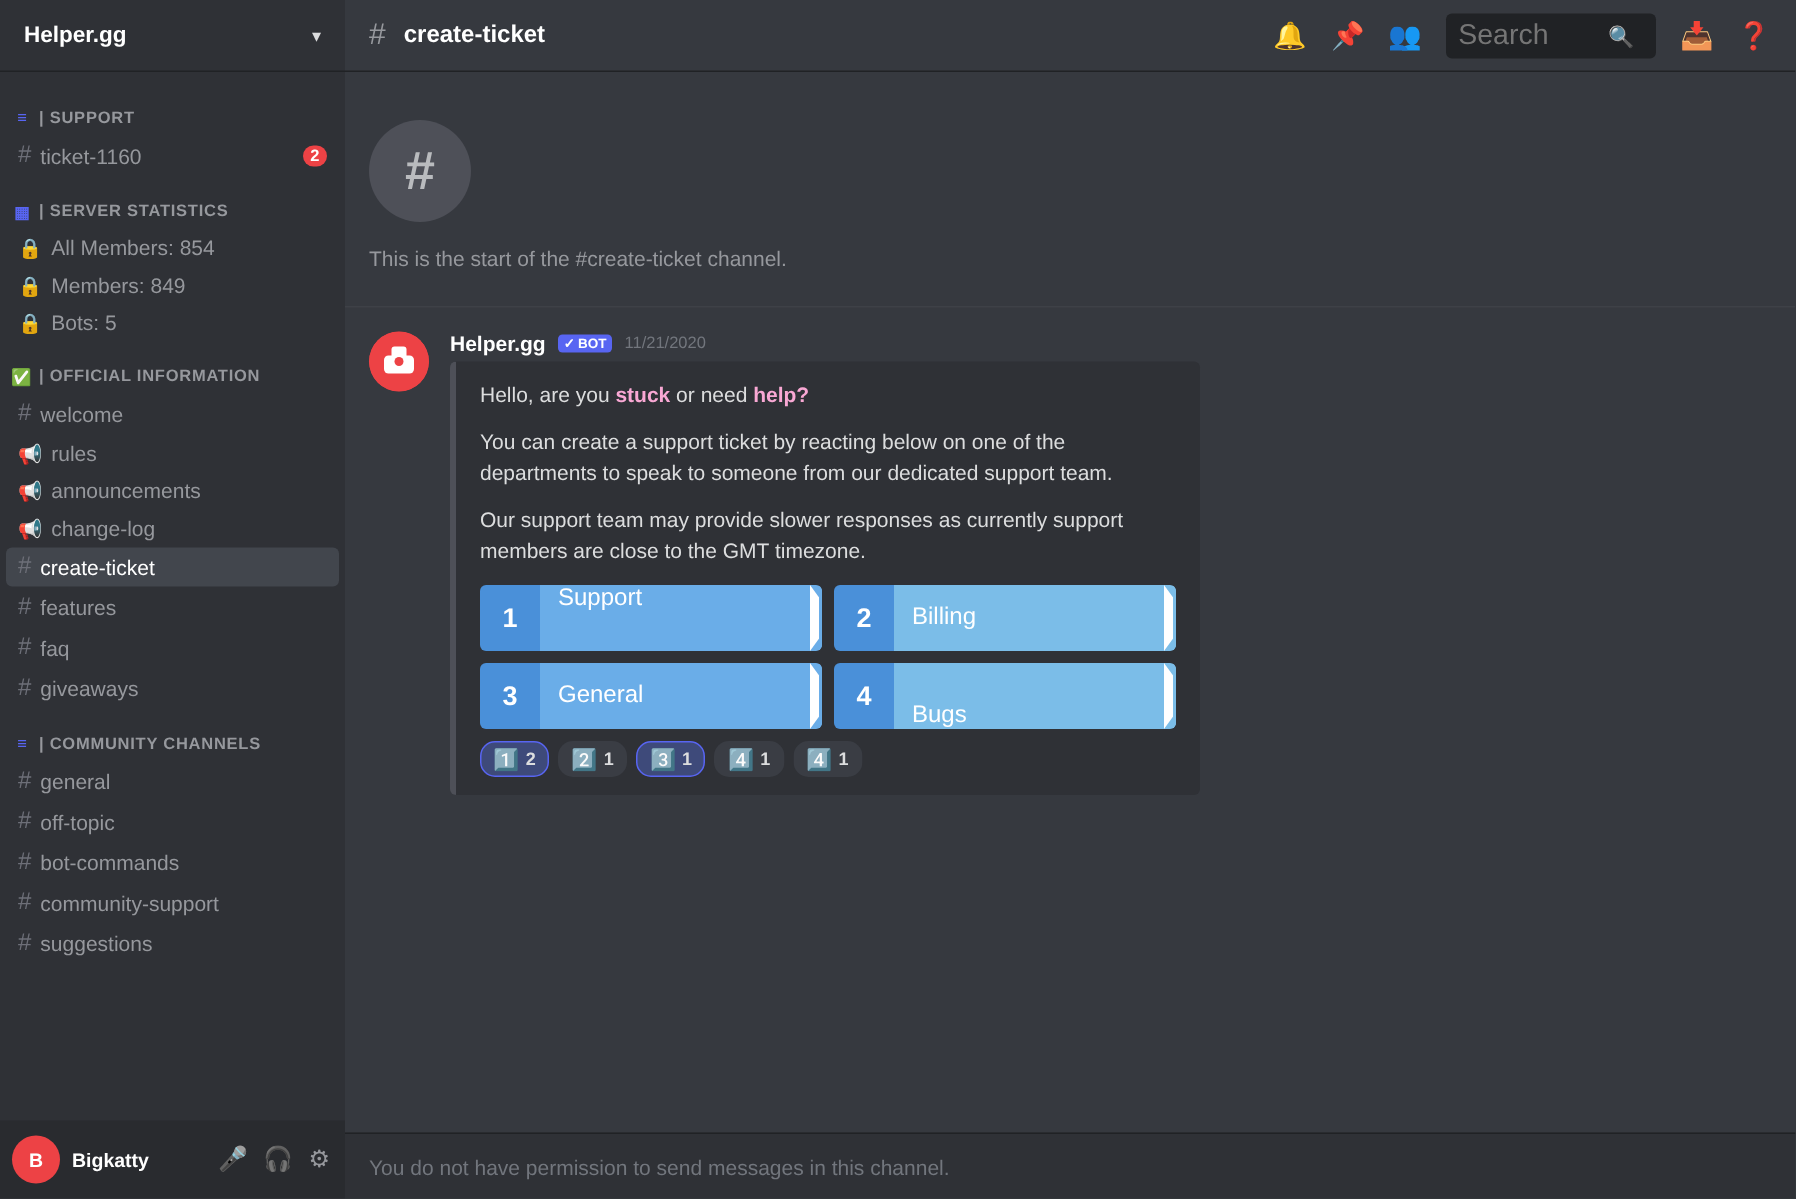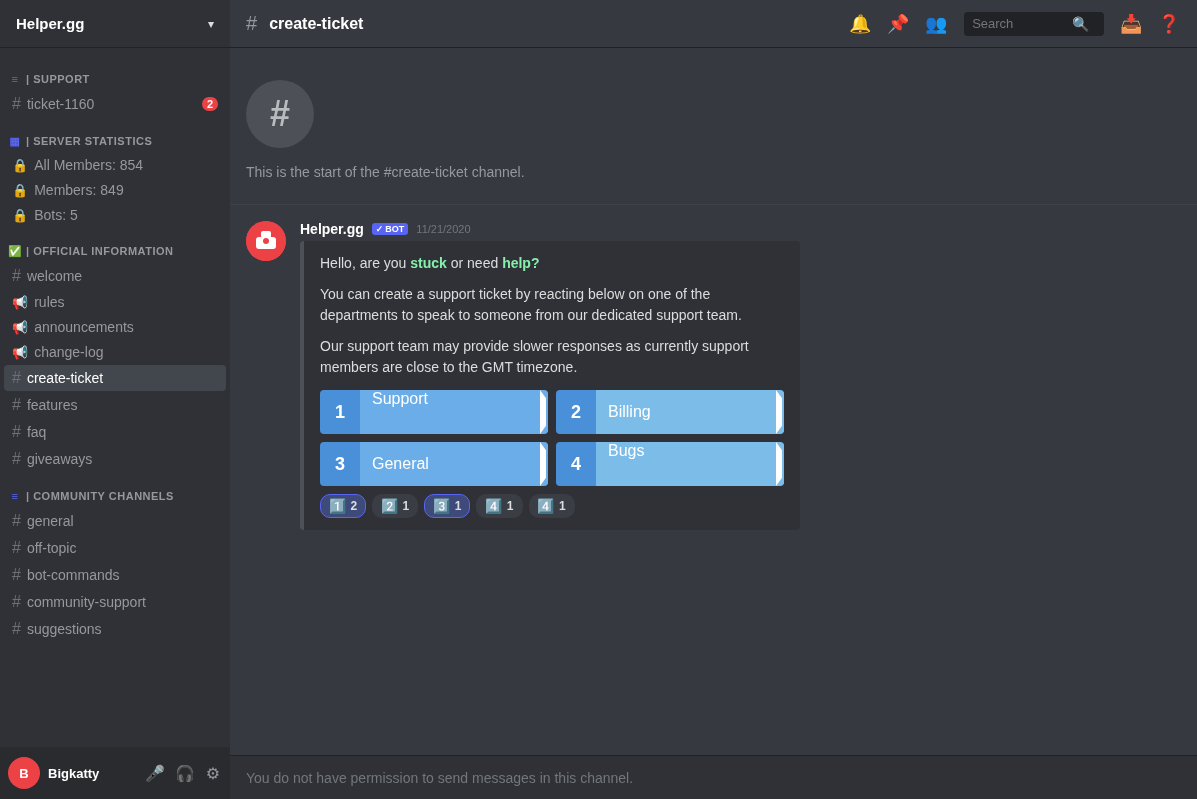--- a/index.html
+++ b/index.html
@@ -37,21 +37,21 @@
     .main { flex: 1; display: flex; flex-direction: column; background: #36393f; }
 
     
     .topbar { height: 48px; background: #36393f; border-bottom: 1px solid #202225; display: flex; align-items: center; padding: 0 16px; gap: 12px; }
     .topbar-channel-icon { color: #96989d; font-size: 20px; }
     .topbar-channel-name { font-weight: 700; color: #fff; font-size: 16px; }
     .topbar-spacer { flex: 1; }
     .topbar-icons { display: flex; align-items: center; gap: 16px; color: #b9bbbe; }
     .topbar-icon { cursor: pointer; font-size: 18px; }
     .search-bar { background: #202225; border-radius: 4px; padding: 4px 8px; display: flex; align-items: center; width: 140px; }
-    .search-input { background: transparent; border: none; color: #dcddde; font-size: 13px; outline: none; width: 100px; }
+    .search-input { background: transparent; border: none; color: #dcddde; font-size: 19px; outline: none; width: 100px; }
     .search-icon { color: #96989d; font-size: 14px; }
 
     
     .chat-area { flex: 1; overflow-y: auto; padding: 0; display: flex; flex-direction: column; }
     .chat-area::-webkit-scrollbar { width: 6px; }
     .chat-area::-webkit-scrollbar-thumb { background: #202225; border-radius: 3px; }
 
     .channel-welcome { padding: 32px 16px 24px 16px; border-bottom: 1px solid #3e4147; }
     .welcome-icon { width: 68px; height: 68px; border-radius: 50%; background: #4e5058; display: flex; align-items: center; justify-content: center; color: #dcddde; font-size: 36px; margin-bottom: 16px; }
     .welcome-title { font-size: 28px; font-weight: 700; color: #fff; margin-bottom: 8px; }
@@ -62,21 +62,21 @@
     .message-avatar { width: 40px; height: 40px; border-radius: 50%; background: #ed4245; flex-shrink: 0; display: flex; align-items: center; justify-content: center; overflow: hidden; }
     .message-content { flex: 1; }
     .message-header { display: flex; align-items: center; gap: 8px; margin-bottom: 4px; }
     .message-author { font-weight: 600; color: #fff; font-size: 14px; }
     .bot-badge { background: #5865f2; color: #fff; font-size: 9px; font-weight: 700; padding: 1px 4px; border-radius: 3px; display: flex; align-items: center; gap: 2px; }
     .verified-icon { font-size: 9px; }
     .message-time { color: #72767d; font-size: 11px; }
 
     .embed { background: #2f3136; border-left: 4px solid #4e5058; border-radius: 4px; padding: 12px 16px; max-width: 500px; margin-top: 4px; }
     .embed-text { color: #dcddde; font-size: 14px; line-height: 1.5; margin-bottom: 10px; }
-    .embed-text strong { font-weight: 700; color: #86efac; }
+    .embed-text strong { font-weight: 700; color: #f9a8d4; }
 
     .support-grid { display: grid; grid-template-columns: 1fr 1fr; gap: 8px; margin-top: 12px; }
     .support-btn { display: flex; align-items: center; padding: 0; border-radius: 4px; overflow: hidden; cursor: pointer; }
     .support-btn-num { width: 40px; height: 44px; display: flex; align-items: center; justify-content: center; font-size: 16px; font-weight: 700; color: #fff; flex-shrink: 0; }
     .support-btn-label { flex: 1; height: 44px; display: flex; align-items: center; padding: 0 12px; font-size: 16px; font-weight: 500; color: #fff; position: relative; }
     .support-btn-label::after { content: ''; position: absolute; right: -8px; top: 0; width: 0; height: 0; border-top: 22px solid transparent; border-bottom: 22px solid transparent; border-left: 16px solid; }
 
     .reactions { display: flex; align-items: center; gap: 6px; margin-top: 8px; }
     .reaction { display: flex; align-items: center; gap: 4px; background: #3a3d44; border-radius: 10px; padding: 3px 8px; cursor: pointer; border: 1px solid transparent; font-size: 13px; }
     .reaction.active { background: #3e4a7a; border-color: #5865f2; }
@@ -270,21 +270,21 @@
               </div>
               <div class="support-btn" style="position:relative">
                 <div class="support-btn-num" style="background:#4a90d9; color:#fff; width:40px; height:44px; display:flex; align-items:center; justify-content:center; font-weight:700; font-size:18px;">3</div>
                 <div class="support-btn-label" style="background:#6aade8; flex:1; height:44px; display:flex; align-items:center; padding:0 12px; color:#fff; font-size:16px; font-weight:500; position:relative; overflow:visible;">
                   <span>General</span>
                   <div style="position:absolute; right:-14px; top:0; width:0; height:0; border-top:22px solid transparent; border-bottom:22px solid transparent; border-left:16px solid #6aade8; z-index:1;"></div>
                 </div>
               </div>
               <div class="support-btn" style="position:relative">
                 <div class="support-btn-num" style="background:#4a90d9; color:#fff; width:40px; height:44px; display:flex; align-items:center; justify-content:center; font-weight:700; font-size:18px;">4</div>
-                <div class="support-btn-label" style="background:#7bbde8; flex:1; height:44px; display:flex; align-items:flex-start; padding:0 12px; color:#fff; font-size:16px; font-weight:500; position:relative; overflow:visible;">
+                <div class="support-btn-label" style="background:#7bbde8; flex:1; height:44px; display:flex; align-items:flex-end; padding:0 12px; color:#fff; font-size:16px; font-weight:500; position:relative; overflow:visible;">
                   <span>Bugs</span>
                   <div style="position:absolute; right:-14px; top:0; width:0; height:0; border-top:22px solid transparent; border-bottom:22px solid transparent; border-left:16px solid #7bbde8; z-index:1;"></div>
                 </div>
               </div>
             </div>
 
             <div class="reactions">
               <div class="reaction active">
                 <span class="reaction-emoji">1️⃣</span>
                 <span class="reaction-count">2</span>

